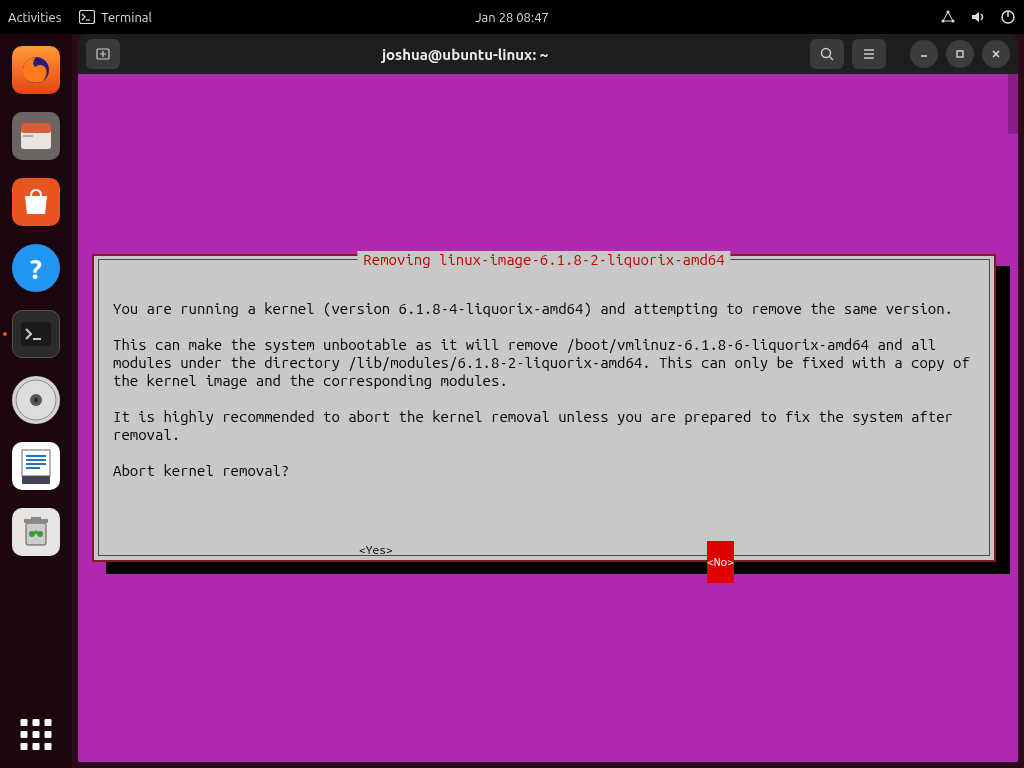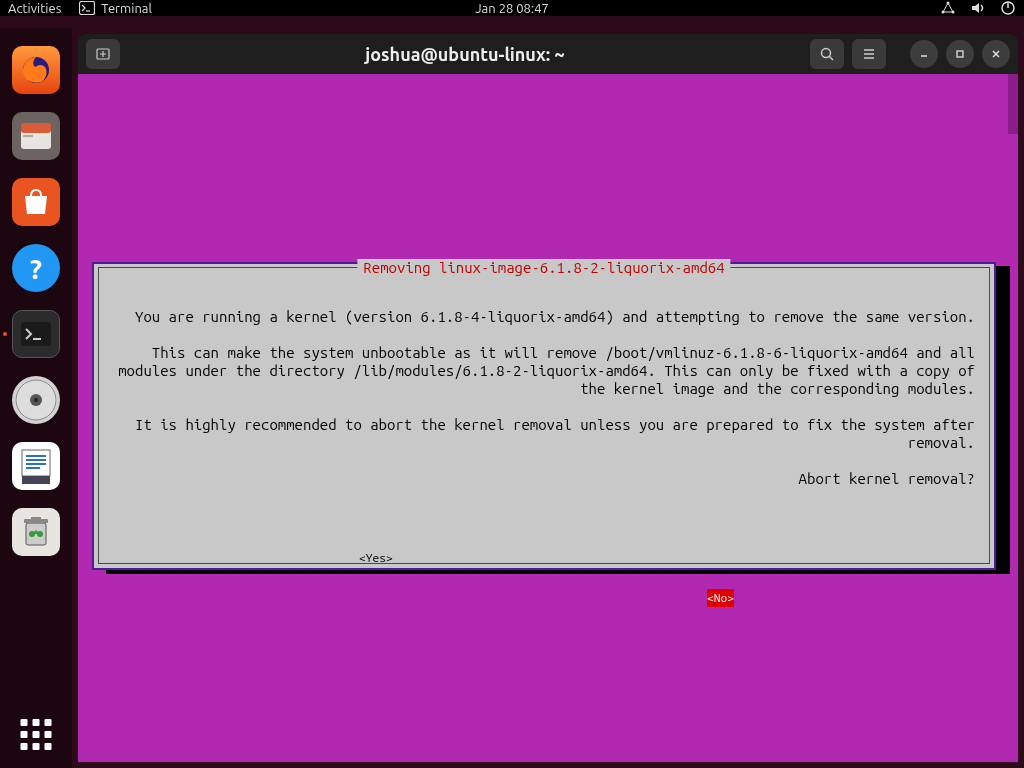--- a/index.html
+++ b/index.html
@@ -9,21 +9,21 @@
   background: #2c0a1a;
   font-family: "Ubuntu", "DejaVu Sans", sans-serif;
   overflow: hidden;
   position: relative;
 }
 
 
 .topbar {
   position: absolute;
   top: 0; left: 0; right: 0;
-  height: 16px;
+  height: 34px;
   background: #000;
   color: #ddd;
   display: flex;
   align-items: center;
   font-size: 13px;
   padding: 0 8px;
   z-index: 10;
 }
 .topbar .left { display: flex; align-items: center; gap: 18px; }
 .topbar .center { position: absolute; left: 50%; transform: translateX(-50%); }
@@ -99,21 +99,21 @@
   background: #3a3a3a;
   border-radius: 6px;
   display: flex;
   align-items: center;
   justify-content: center;
 }
 .titlebar-title {
   flex: 1;
   text-align: center;
   color: #eee;
-  font-size: 18px;
+  font-size: 15px;
   font-weight: 600;
 }
 .win-ctrl {
   width: 28px; height: 28px;
   border-radius: 50%;
   background: #3d3d3d;
   display: flex;
   align-items: center;
   justify-content: center;
 }
@@ -138,27 +138,26 @@
 .dialog-shadow {
   position: absolute;
   top: 192px;
   left: 28px;
   width: 904px;
   height: 308px;
   background: #000;
 }
 .dialog {
   position: absolute;
-  top: 188px;
+  top: 180px;
   left: 14px;
   width: 904px;
   height: 308px;
   background: #c8c8c8;
-  border: 2px solid #4c1d95;
-  text-align: right;
+  border: 2px solid #7f1d1d;
 }
 .dialog-inner {
   position: absolute;
   top: 3px; left: 4px; right: 4px; bottom: 4px;
   border: 1px solid #4a4a4a;
 }
 .dialog-title {
   position: absolute;
   top: -9px;
   left: 50%;
@@ -177,21 +176,21 @@
   position: absolute;
   bottom: 14px;
   left: 0; right: 0;
   display: flex;
 }
 .dlg-btn {
   font-family: inherit;
   font-size: 12px;
 }
 .dlg-btn.yes { position: absolute; left: 260px; color: #000; }
-.dlg-btn.no  { position: absolute; left: 608px; background: #e00000; color: #fff; padding: 0 0px; margin-top: 40px; }
+.dlg-btn.no  { position: absolute; left: 608px; background: #e00000; color: #fff; padding: 12px 0px; }
 
 
 .term-scroll {
   position: absolute;
   right: 0; top: 0;
   width: 10px; height: 60px;
   background: #8a1d8a;
 }
 </style>
 </head>

